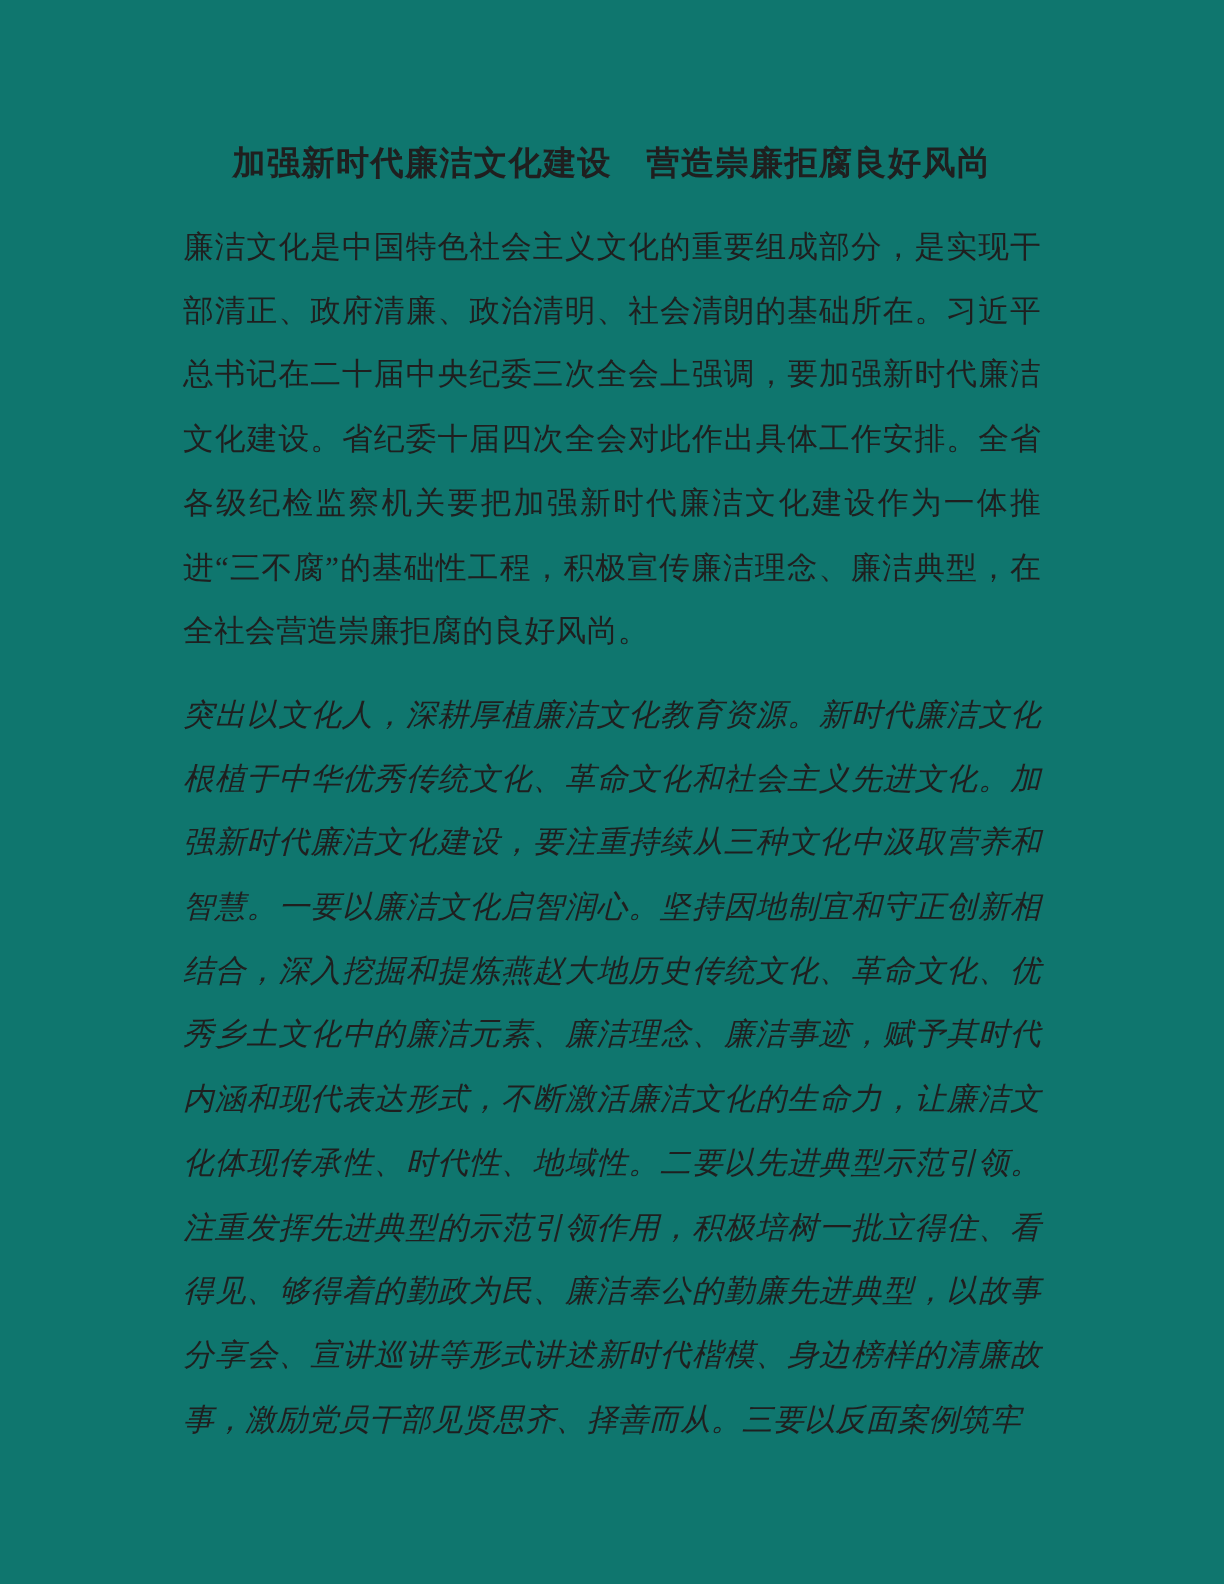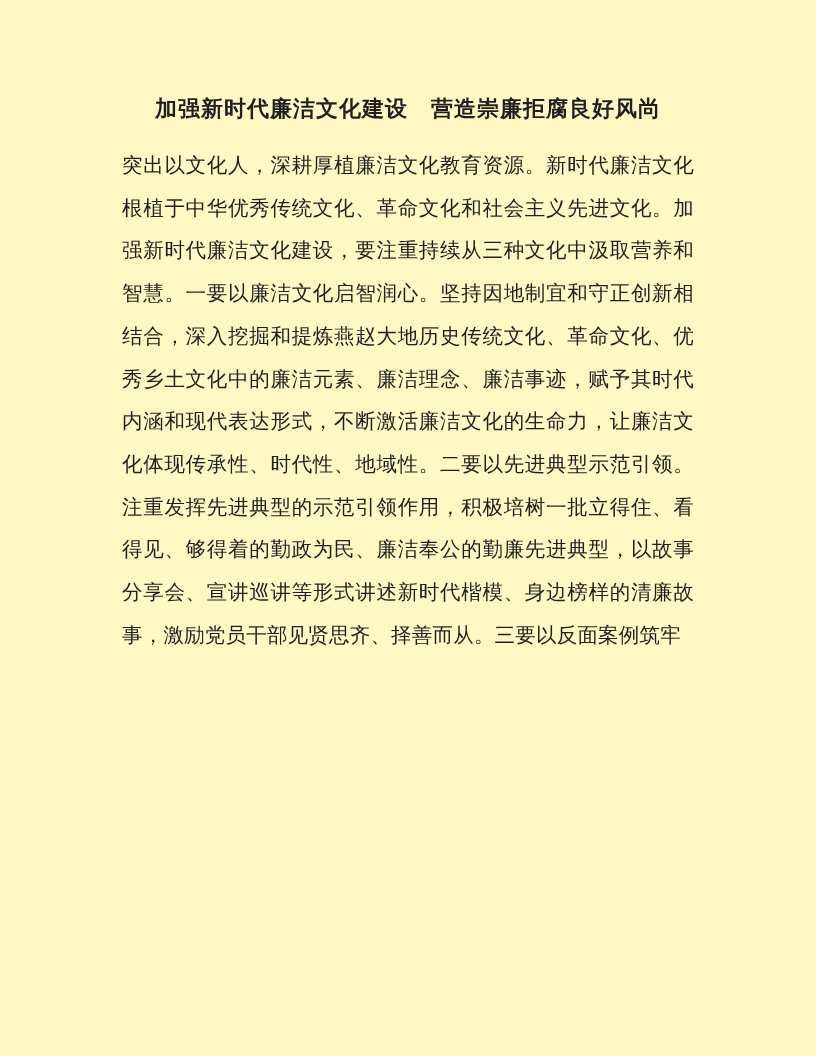--- a/index.html
+++ b/index.html
@@ -5,21 +5,21 @@
   html, body {
     margin: 0;
     padding: 0;
     background: #ffffff;
   }
   .page {
     position: relative;
     width: 816px;
     height: 1056px;
     margin: 0 auto;
-    background: #fef9c3;
+    background: #0f766e;
     box-sizing: border-box;
     padding: 87px 122px 0 122px;
     font-family: "Liberation Serif", "DejaVu Serif", serif;
     color: #1f1f1f;
     overflow: hidden;
   }
   .title {
     margin: 0 0 14px 0;
     font-size: 22px;
     line-height: 43px;
@@ -41,14 +41,15 @@
   .para + .para {
     margin-top: 13px;
     font-style: italic;
   }
 </style>
 </head>
 <body>
 
 <div class="page">
   <h1 class="title">加强新时代廉洁文化建设　营造崇廉拒腐良好风尚</h1>
+  <p class="para">廉洁文化是中国特色社会主义文化的重要组成部分，是实现干部清正、政府清廉、政治清明、社会清朗的基础所在。习近平总书记在二十届中央纪委三次全会上强调，要加强新时代廉洁文化建设。省纪委十届四次全会对此作出具体工作安排。全省各级纪检监察机关要把加强新时代廉洁文化建设作为一体推进“三不腐”的基础性工程，积极宣传廉洁理念、廉洁典型，在全社会营造崇廉拒腐的良好风尚。</p>
   <p class="para">突出以文化人，深耕厚植廉洁文化教育资源。新时代廉洁文化根植于中华优秀传统文化、革命文化和社会主义先进文化。加强新时代廉洁文化建设，要注重持续从三种文化中汲取营养和智慧。一要以廉洁文化启智润心。坚持因地制宜和守正创新相结合，深入挖掘和提炼燕赵大地历史传统文化、革命文化、优秀乡土文化中的廉洁元素、廉洁理念、廉洁事迹，赋予其时代内涵和现代表达形式，不断激活廉洁文化的生命力，让廉洁文化体现传承性、时代性、地域性。二要以先进典型示范引领。注重发挥先进典型的示范引领作用，积极培树一批立得住、看得见、够得着的勤政为民、廉洁奉公的勤廉先进典型，以故事分享会、宣讲巡讲等形式讲述新时代楷模、身边榜样的清廉故事，激励党员干部见贤思齐、择善而从。三要以反面案例筑牢</p>
 </div>
 
 </body></html>

